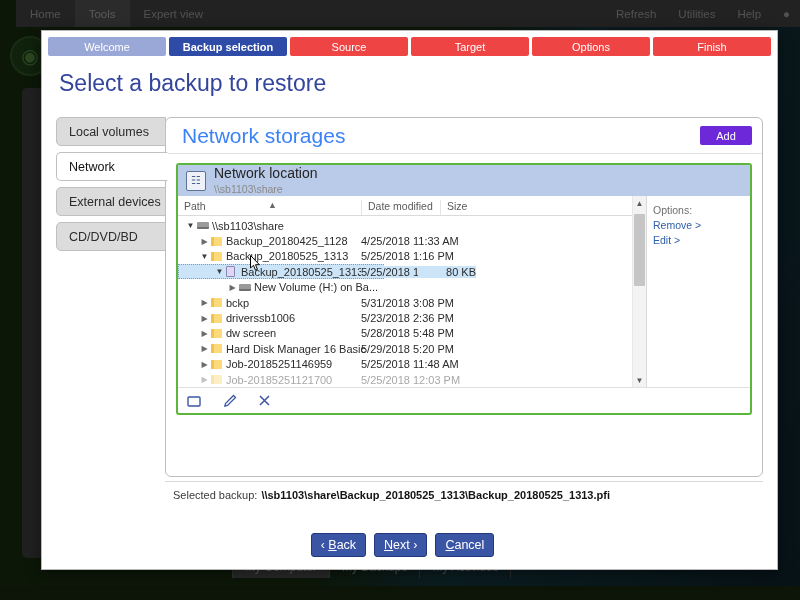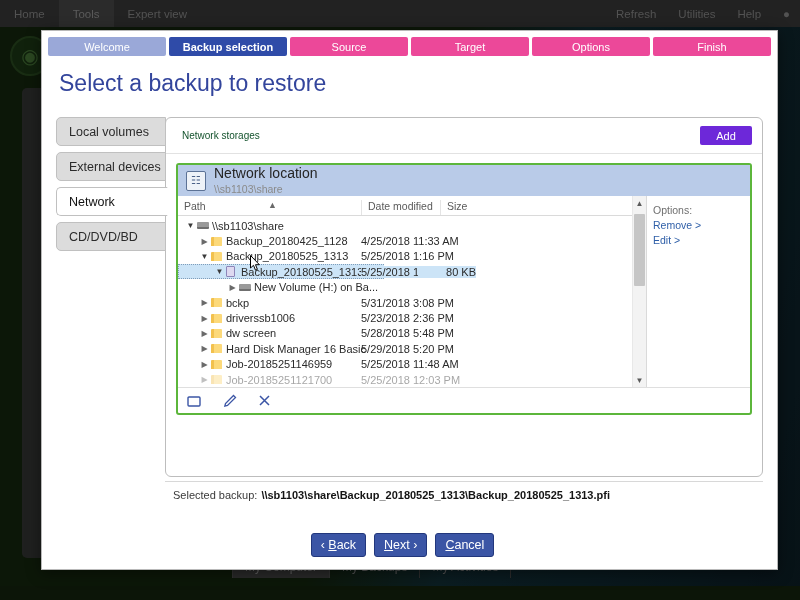--- a/index.html
+++ b/index.html
@@ -10,21 +10,21 @@
     font-family: "Liberation Sans", sans-serif;
   }
 
   
   #bg-app {
     position: absolute; inset: 0;
     background:
       linear-gradient(105deg, #16280f 0%, #16280f 48%, #13323a 62%, #0d2028 100%);
   }
   #bg-menubar {
-    position: absolute; top: 0; left: 0; right: 0; height: 27px;
+    position: absolute; top: 0; left: 16px; right: 0; height: 27px;
     background: #3b3b3b;
     display: flex; align-items: center;
     color: #8d8d8d; font-size: 11.5px;
   }
   .bg-menu-left { display: flex; height: 100%; }
   .bg-menu-item {
     display: flex; align-items: center;
     padding: 0 14px; height: 100%;
   }
   .bg-menu-item.sel { background: #4a4a4a; color: #9c9c9c; }
@@ -78,21 +78,21 @@
 
   
   #wizard-tabs {
     display: flex; gap: 3px;
     padding: 6px 6px 0 6px;
   }
   .wtab {
     flex: 1; height: 19px;
     display: flex; align-items: center; justify-content: center;
     font-size: 11px; color: #ffffff;
-    background: #ec4899;
+    background: #ef4444;
     border-radius: 2px;
   }
   .wtab.done { background: #9aa8d8; }
   .wtab.active { background: #2f4ba8; font-weight: bold; }
 
   #dialog-title {
     font-size: 23px; color: #33459c;
     padding: 14px 0 8px 17px;
     font-weight: normal;
   }
@@ -132,21 +132,21 @@
     background: #ffffff;
     border: 1px solid #bdbdbd;
     border-radius: 6px;
   }
   #panel-head {
     height: 36px;
     display: flex; align-items: center;
     padding: 0 10px 0 16px;
     border-bottom: 1px solid #e2e2e2;
   }
-  #panel-title { font-size: 10px; color: #14532d; }
+  #panel-title { font-size: 21px; color: #3b82f6; }
   #add-button {
     margin-left: auto;
     width: 52px; height: 19px;
     background: #6d28d9; color: #fff;
     font-size: 11px;
     display: flex; align-items: center; justify-content: center;
     border-radius: 2px;
   }
 
   
@@ -375,22 +375,22 @@
     <div class="wtab">Options</div>
     <div class="wtab">Finish</div>
   </div>
 
   <div id="dialog-title">Select a backup to restore</div>
 
   <div id="dialog-body">
 
     <div id="side-tabs">
       <div class="stab">Local volumes</div>
+      <div class="stab active">Network</div>
       <div class="stab">External devices</div>
-      <div class="stab active">Network</div>
       <div class="stab">CD/DVD/BD</div>
     </div>
 
     <div id="content-panel">
 
       <div id="panel-head">
         <div id="panel-title">Network storages</div>
         <div id="add-button">Add</div>
       </div>
 

